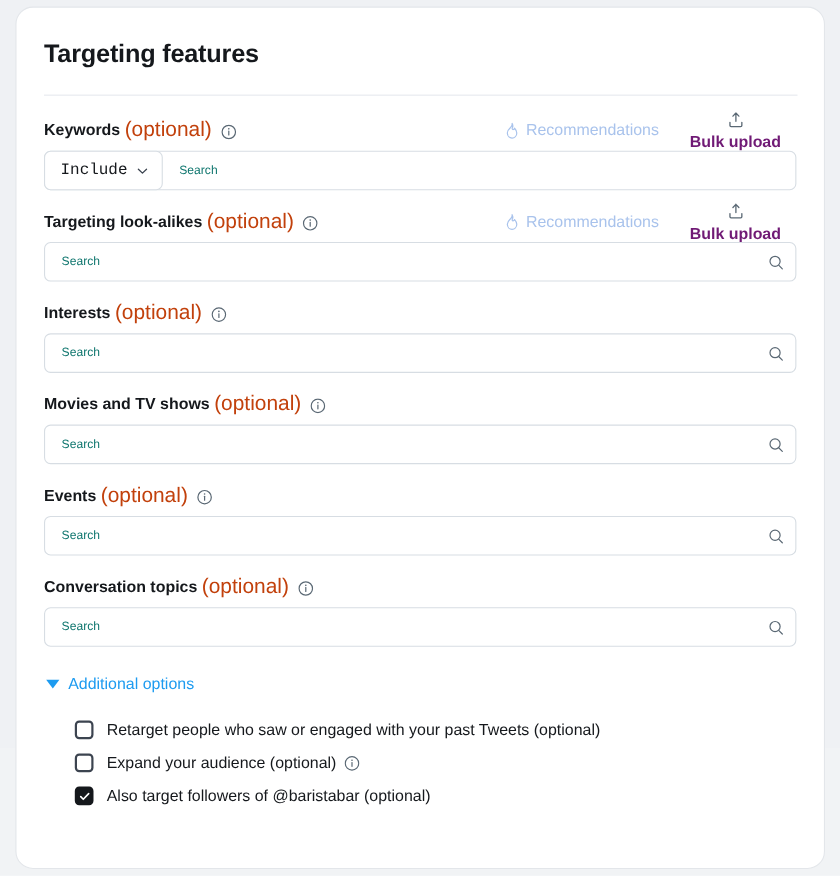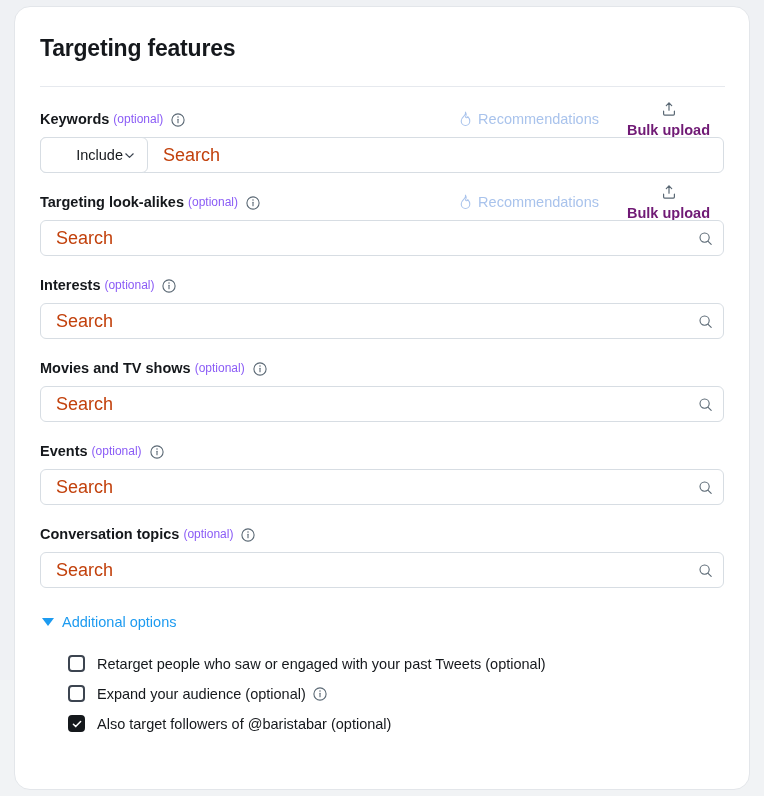--- a/index.html
+++ b/index.html
@@ -78,23 +78,23 @@
     gap: 0px;
     white-space: nowrap;
   }
 
   .label-strong {
     font-size: 14.5px;
     font-weight: bold;
     color: #15181c;
   }
   .label-optional {
-    font-size: 12px;
+    font-size: 19px;
     font-weight: normal;
-    color: #8b5cf6;
+    color: #c2410c;
     margin-left: 4px;
   }
 
   .info-icon {
     display: inline-flex;
     align-items: center;
     justify-content: center;
     width: 14px;
     height: 14px;
     margin-left: 8px;
@@ -132,22 +132,22 @@
     height: 36px;
     border: 1px solid #d7dde3;
     border-radius: 6px;
     box-sizing: border-box;
     background: #ffffff;
     display: flex;
     align-items: stretch;
   }
 
   .placeholder {
-    font-size: 18px;
-    color: #c2410c;
+    font-size: 11px;
+    color: #0f766e;
     display: flex;
     align-items: center;
     padding-left: 15px;
     flex: 1;
     line-height: 1;
   }
 
   .search-ico {
     display: flex;
     align-items: center;
@@ -158,25 +158,26 @@
   .search-ico svg { display: block; }
 
   
   .select-box {
     width: 108px;
     border: 1px solid #d7dde3;
     border-radius: 6px;
     margin: -1px 0 -1px -1px;
     display: flex;
     align-items: center;
-    justify-content: flex-end;
+    justify-content: space-between;
     padding: 0 11px 0 14px;
     box-sizing: border-box;
     background: #fff;
     cursor: pointer;
+    font-family: Liberation Mono, monospace;
   }
   .select-label {
     font-size: 14.5px;
     color: #15181c;
   }
   .chev { color:#3c4450; display:flex; align-items:center; }
   .chev svg { display:block; }
 
   
   .additional {

